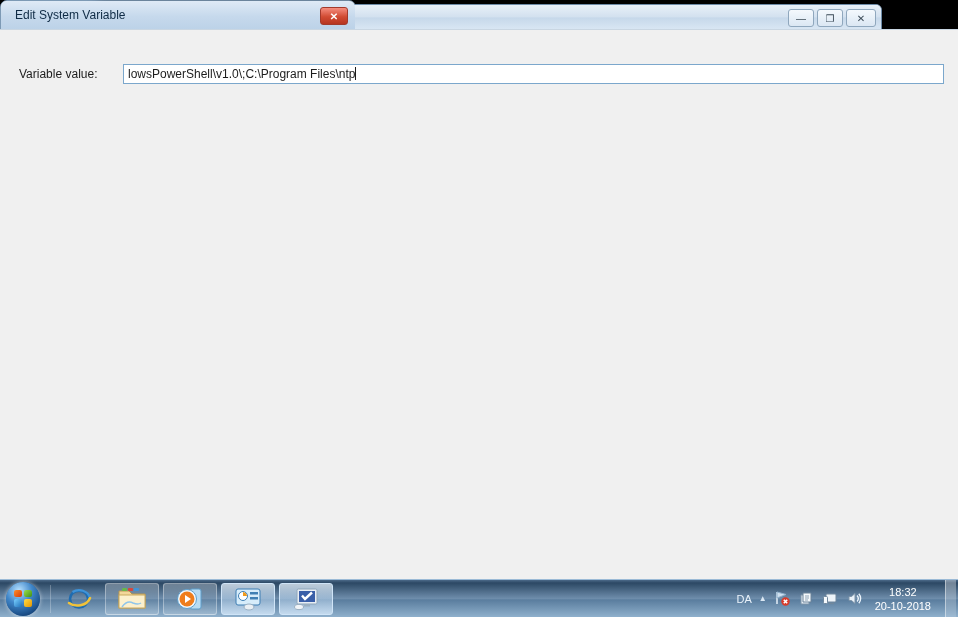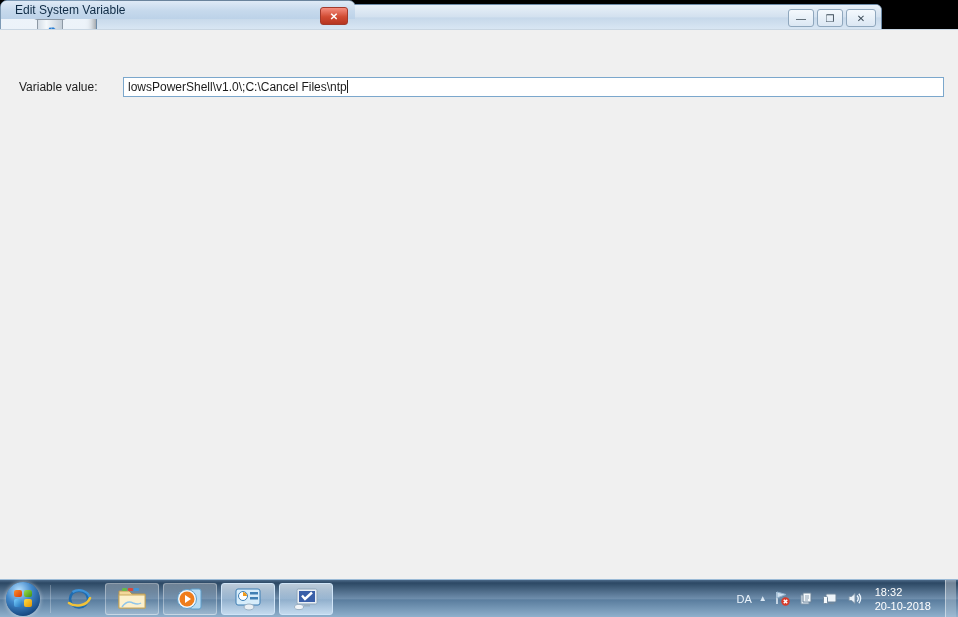--- a/index.html
+++ b/index.html
@@ -314,21 +314,21 @@
   #env-bottom { position:absolute; right:16px; bottom:14px; display:flex; gap:9px; }
 
   
   #editvar {
     left:166px; top:194px; width:356px; height:140px;
     border:1px solid #7d9ab5; border-radius:7px;
     background: linear-gradient(to bottom,#eef4fa,#e4edf6);
     box-shadow: 0 5px 18px rgba(0,0,0,.5);
   }
   #editvar .dlg-title {
-    height:18px; border-radius:6px 6px 0 0; padding-left:14px;
+    height:28px; border-radius:6px 6px 0 0; padding-left:14px;
     background: linear-gradient(to bottom,#dfeaf6,#c6d9ec 55%,#bcd2e8);
   }
   #editvar .dlg-title .t { font-size:12px; color:#0f2b45; }
   #editvar .dlg-x { top:6px; right:7px; width:28px; height:18px; }
   #ev-body {
     position:absolute; left:0; right:0; top:29px; bottom:0;
     background:#f0f0f0; border-radius:0 0 6px 6px;
     border-top:1px solid #c9d6e2;
   }
   .fld-row { position:absolute; left:19px; right:14px; height:20px; display:flex; align-items:center; }
@@ -378,21 +378,21 @@
     border-color:#cfe4f7;
   }
   #tray {
     margin-left:auto; display:flex; align-items:center; gap:7px; padding-right:2px;
     height:38px;
   }
   .tray-lang { color:#e9f2fa; font-size:11px; }
   .tray-up { color:#dbe8f4; font-size:8px; cursor:pointer; }
   .tray-ico { width:17px; height:17px; position:relative; cursor:pointer; }
   #clock {
-    color:#ffffff; font-size:11px; line-height:14px; text-align:left;
+    color:#ffffff; font-size:11px; line-height:14px; text-align:center;
     padding: 0 7px 0 5px; cursor:pointer;
   }
   #showdesk {
     width:11px; height:38px;
     background: linear-gradient(to bottom,rgba(255,255,255,.35),rgba(255,255,255,.12));
     border-left:1px solid rgba(255,255,255,.45); cursor:pointer;
   }
 </style>
 </head>
 <body>
@@ -599,23 +599,23 @@
   </div>
 
   <div id="editvar">
     <div class="dlg-title">
       <span class="t">Edit System Variable</span>
       <div class="dlg-x red">✕</div>
     </div>
     <div id="ev-body">
 
 
-      <div class="fld-row" style="top:47px;">
+      <div class="fld-row" style="top:34px;">
         <span class="fld-label">Variable value:</span>
-        <span class="fld-input"><span>lowsPowerShell\v1.0\;C:\Cancel Files\ntp</span><span class="caret"></span></span>
+        <span class="fld-input"><span>lowsPowerShell\v1.0\;C:\Program Files\ntp</span><span class="caret"></span></span>
       </div>
 
       <div id="ev-buttons">
         <div class="btn focus">OK</div>
         <div class="btn">Cancel</div>
       </div>
     </div>
   </div>
 
   <div id="taskbar">

